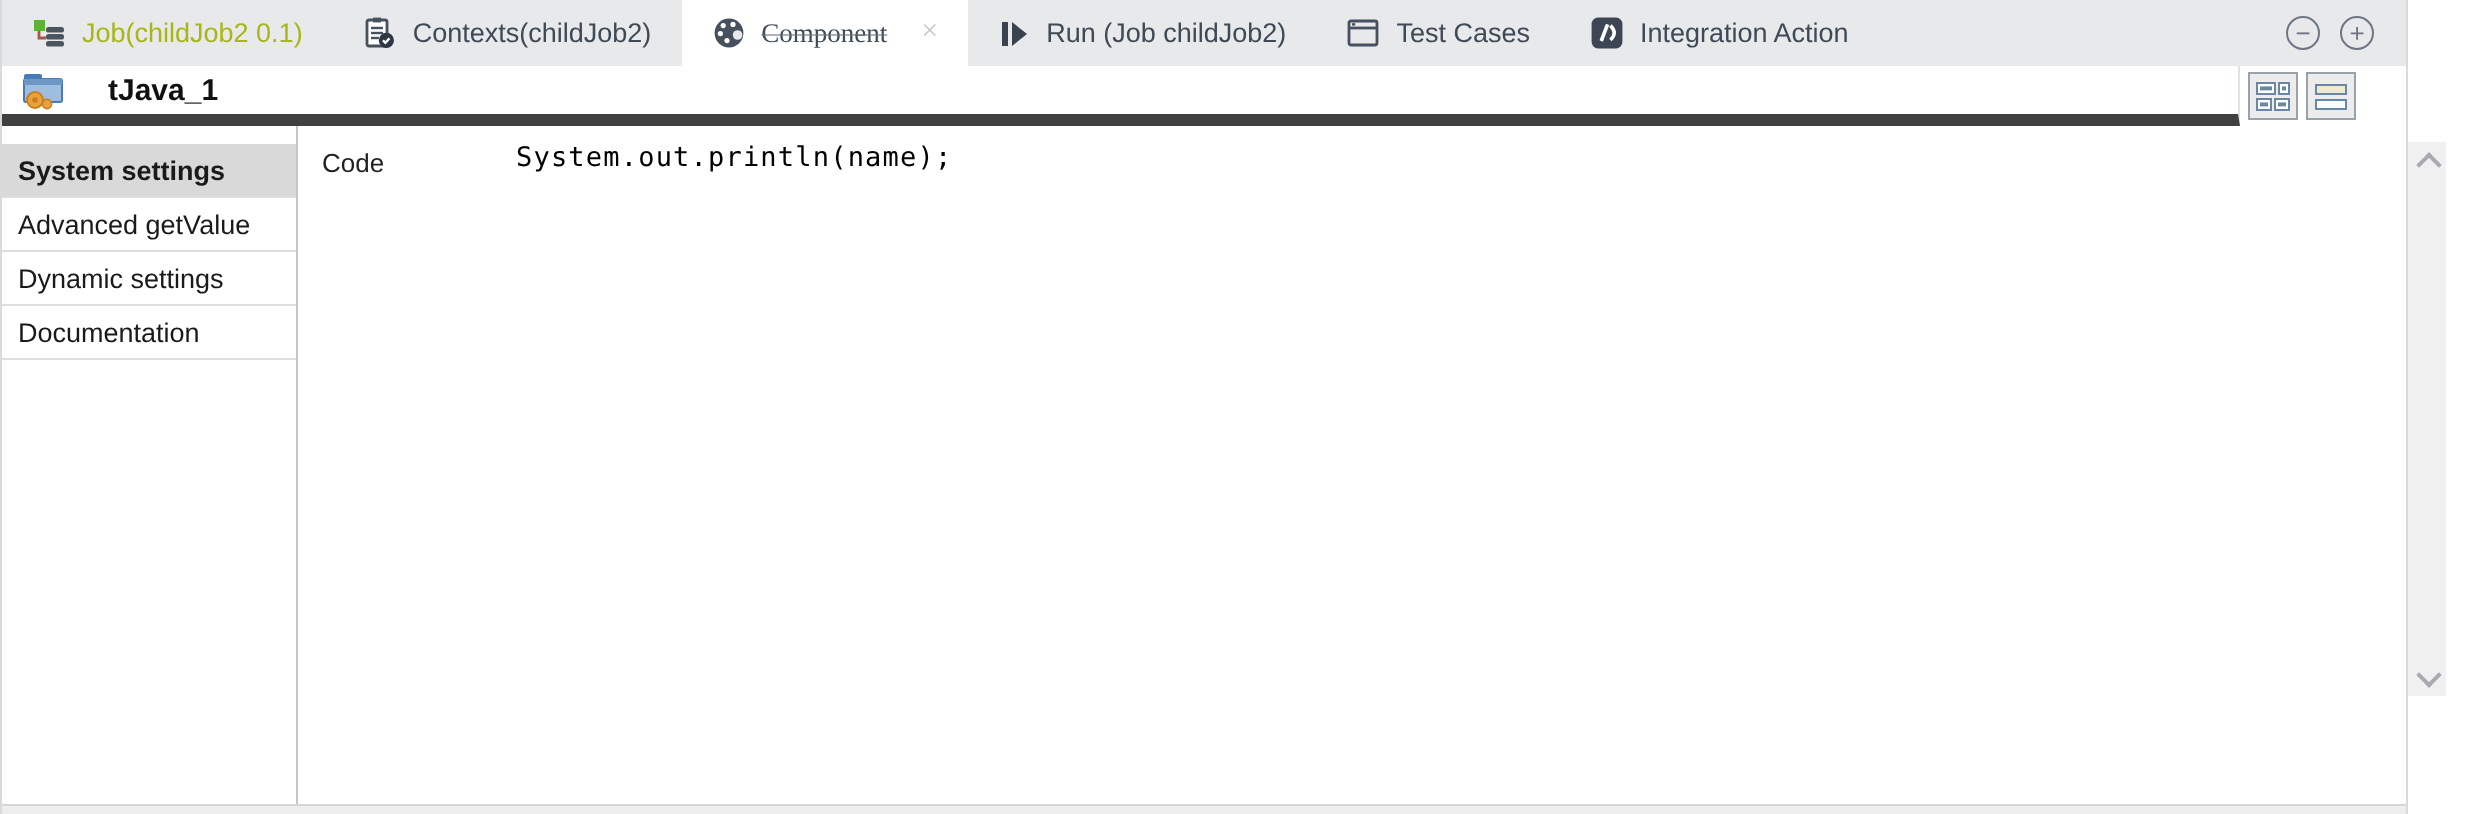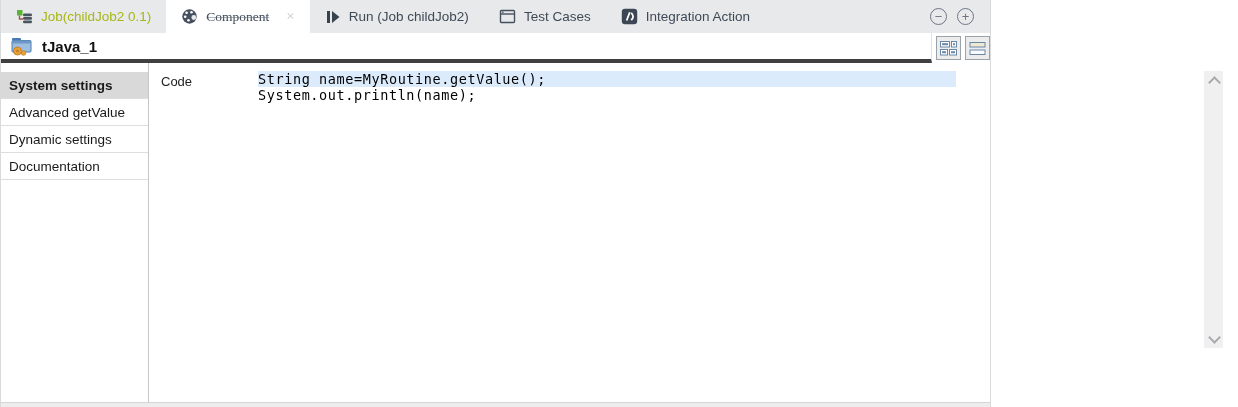--- a/index.html
+++ b/index.html
@@ -1,19 +1,19 @@
 <!DOCTYPE html>
 <html><head>
 <meta charset="utf-8">
 <style>
   * { box-sizing: border-box; margin: 0; padding: 0; }
   html,body { width:1238px; height:407px; overflow:hidden; }
   body { font-family: "Liberation Sans", sans-serif; background:#ffffff; }
 
-  .app { position:relative; width:991px; height:407px; background:#ffffff;
+  .app { position:relative; width:1204px; height:407px; background:#ffffff;
          border-left:1px solid #d8dadb; border-right:1px solid #d8dadb; }
 
   
   .tabbar { position:absolute; left:0; top:0; width:100%; height:33px;
             background:#e7e9ea; display:flex; align-items:stretch; }
   .tab { display:flex; align-items:center; gap:8px; padding:0 15px;
          font-size:13.5px; color:#3f4a57; cursor:default; white-space:nowrap; }
   .tab .icn { flex:0 0 auto; display:block; }
   .tab.active { background:#ffffff;font-family:Liberation Serif, serif; }
   .tab-label.job-color { color:#a9b616; }
@@ -23,22 +23,22 @@
   .tab-close { color:#c3c9cf; font-size:15px; margin-left:9px; line-height:1; }
   .tabbar-actions { margin-left:auto; display:flex; align-items:center;
                     gap:10px; padding-right:16px; }
   .circle-btn { width:17px; height:17px; border:1.4px solid #6d7685; border-radius:50%;
                 color:#6d7685; font-size:13px; line-height:13px; display:flex;
                 align-items:center; justify-content:center; background:transparent; }
 
   
   .header { position:absolute; left:0; top:33px; width:100%; height:30px;
             display:flex; align-items:stretch; background:#ffffff; }
-  .header-box { width:1119px; display:flex; align-items:center; gap:8px;
-                padding-left:10px; border-bottom:4px solid #404040;
+  .header-box { width:1119px; display:flex; align-items:center; gap:20px;
+                padding-left:10px; border-bottom:6px solid #404040;
                 border-right:1px solid #dde3e8; }
   .title { font-size:15px; font-weight:bold; color:#111; }
   .header-actions { display:flex; align-items:center; gap:4px; padding-left:4px; }
   .tool-btn { width:25px; height:24px; background:#ececec; border:1px solid #9aa2aa;
               display:flex; align-items:center; justify-content:center; padding:0; }
 
   
   .content { position:absolute; left:0; top:63px; width:100%; height:339px;
              display:flex; background:#ffffff; }
   .sidebar { width:148px; border-right:1px solid #c6c6c6; padding-top:9px; }
@@ -78,20 +78,32 @@
       <svg class="icn" width="17" height="16" viewBox="0 0 17 16">
         <rect x="1" y="1" width="5.5" height="5.5" fill="#5cb531"></rect>
         <path d="M3.5 6.5 V10 H7" stroke="#a85648" stroke-width="1.4" fill="none"></path>
         <rect x="7" y="4.5" width="9" height="2.8" rx="1.3" fill="#4a5560"></rect>
         <rect x="7" y="8" width="9" height="2.8" rx="1.3" fill="#4a5560"></rect>
         <rect x="7" y="11.5" width="9" height="2.8" rx="1.3" fill="#4a5560"></rect>
       </svg>
       <span class="tab-label job-color">Job(childJob2 0.1)</span>
     </div>
 
+    <div class="tab">
+      <svg class="icn" width="17" height="17" viewBox="0 0 17 17">
+        <rect x="2.5" y="2" width="10" height="13" rx="1" fill="#fff" stroke="#46505e" stroke-width="1.4"></rect>
+        <rect x="5.5" y="0.8" width="4" height="2.4" fill="#46505e"></rect>
+        <line x1="4.5" y1="6" x2="10.5" y2="6" stroke="#46505e" stroke-width="1.2"></line>
+        <line x1="4.5" y1="8.5" x2="10.5" y2="8.5" stroke="#46505e" stroke-width="1.2"></line>
+        <line x1="4.5" y1="11" x2="8.5" y2="11" stroke="#46505e" stroke-width="1.2"></line>
+        <circle cx="12.2" cy="12.2" r="3.8" fill="#2e3744"></circle>
+        <path d="M10.5 12.2 l1.2 1.2 l2 -2.2" stroke="#fff" stroke-width="1.2" fill="none"></path>
+      </svg>
+      <span class="tab-label">Contexts(childJob2)</span>
+    </div>
 
     <div class="tab active">
       <svg class="icn" width="17" height="17" viewBox="0 0 17 17">
         <circle cx="8.5" cy="8.5" r="7.2" fill="#46505e"></circle>
         <circle cx="12.8" cy="9.5" r="2.4" fill="#e7e9ea"></circle>
         <circle cx="5.6" cy="4.8" r="1.3" fill="#fff"></circle>
         <circle cx="10.5" cy="4.2" r="1.3" fill="#fff"></circle>
         <circle cx="4.2" cy="8.8" r="1.3" fill="#fff"></circle>
         <circle cx="7.5" cy="12.3" r="1.3" fill="#fff"></circle>
       </svg>
@@ -183,21 +195,20 @@
       </div>
       <div class="side-item">
         <span>Documentation</span>
       </div>
     </div>
 
     <div class="main">
       <div class="field-label">Code</div>
 
       <div class="editor">
-        <div class="code-line hl">String name=MyRoutine.getValue();</div>
         <div class="code-line">System.out.println(name);</div>
       </div>
 
       <div class="vscroll">
         <div class="chev up"></div>
         <div class="chev down"></div>
       </div>
     </div>
   </div>
 

